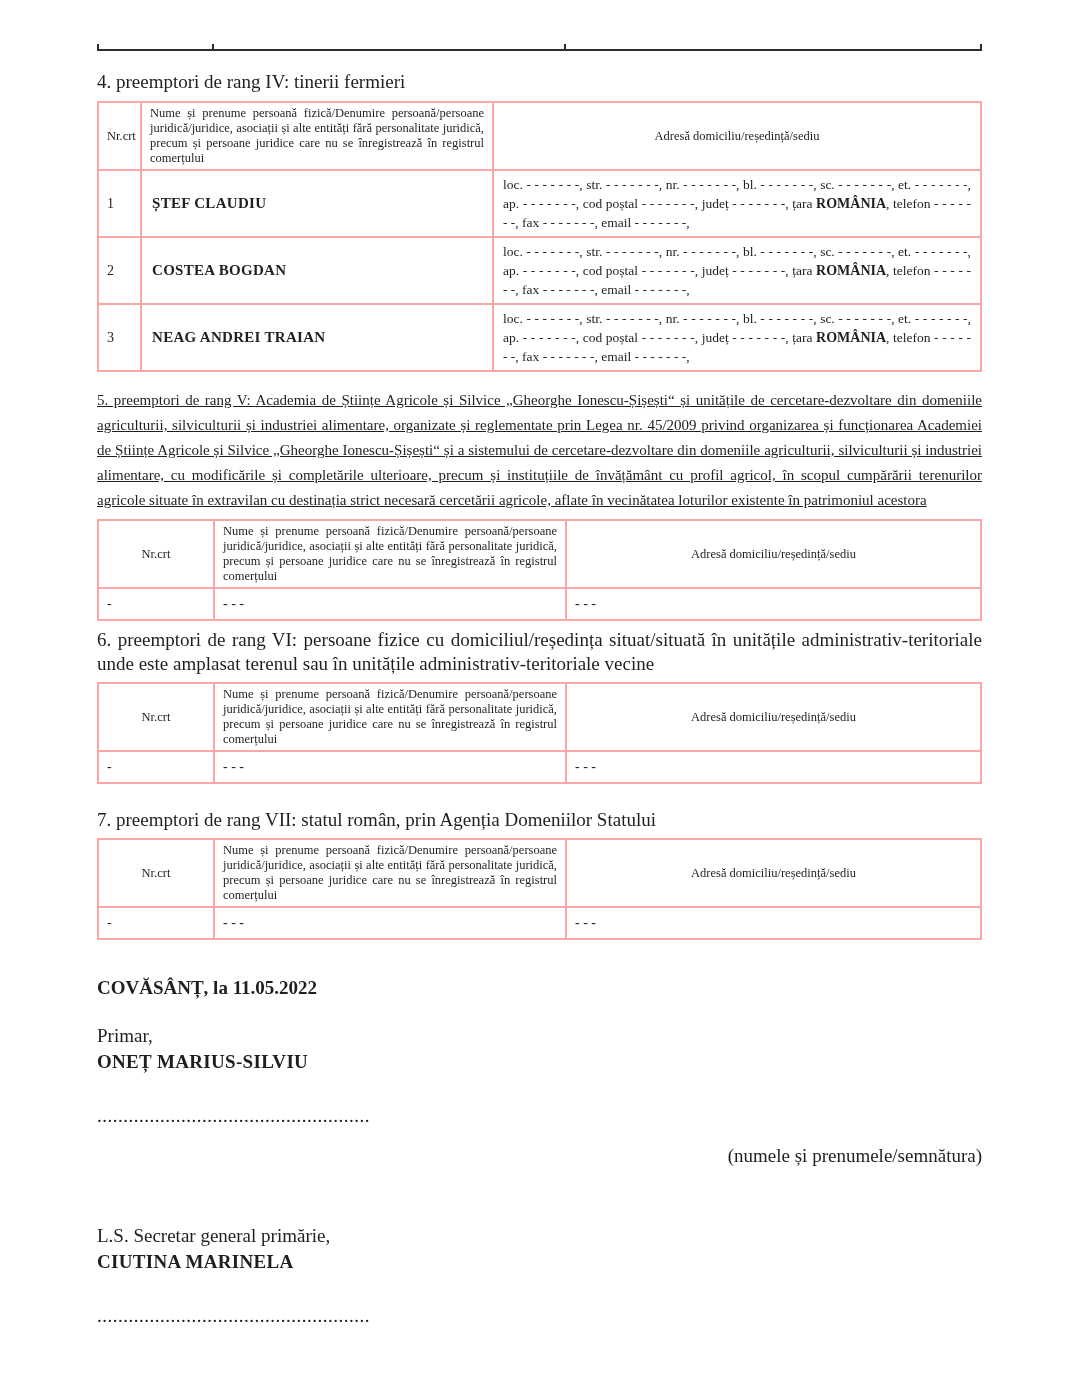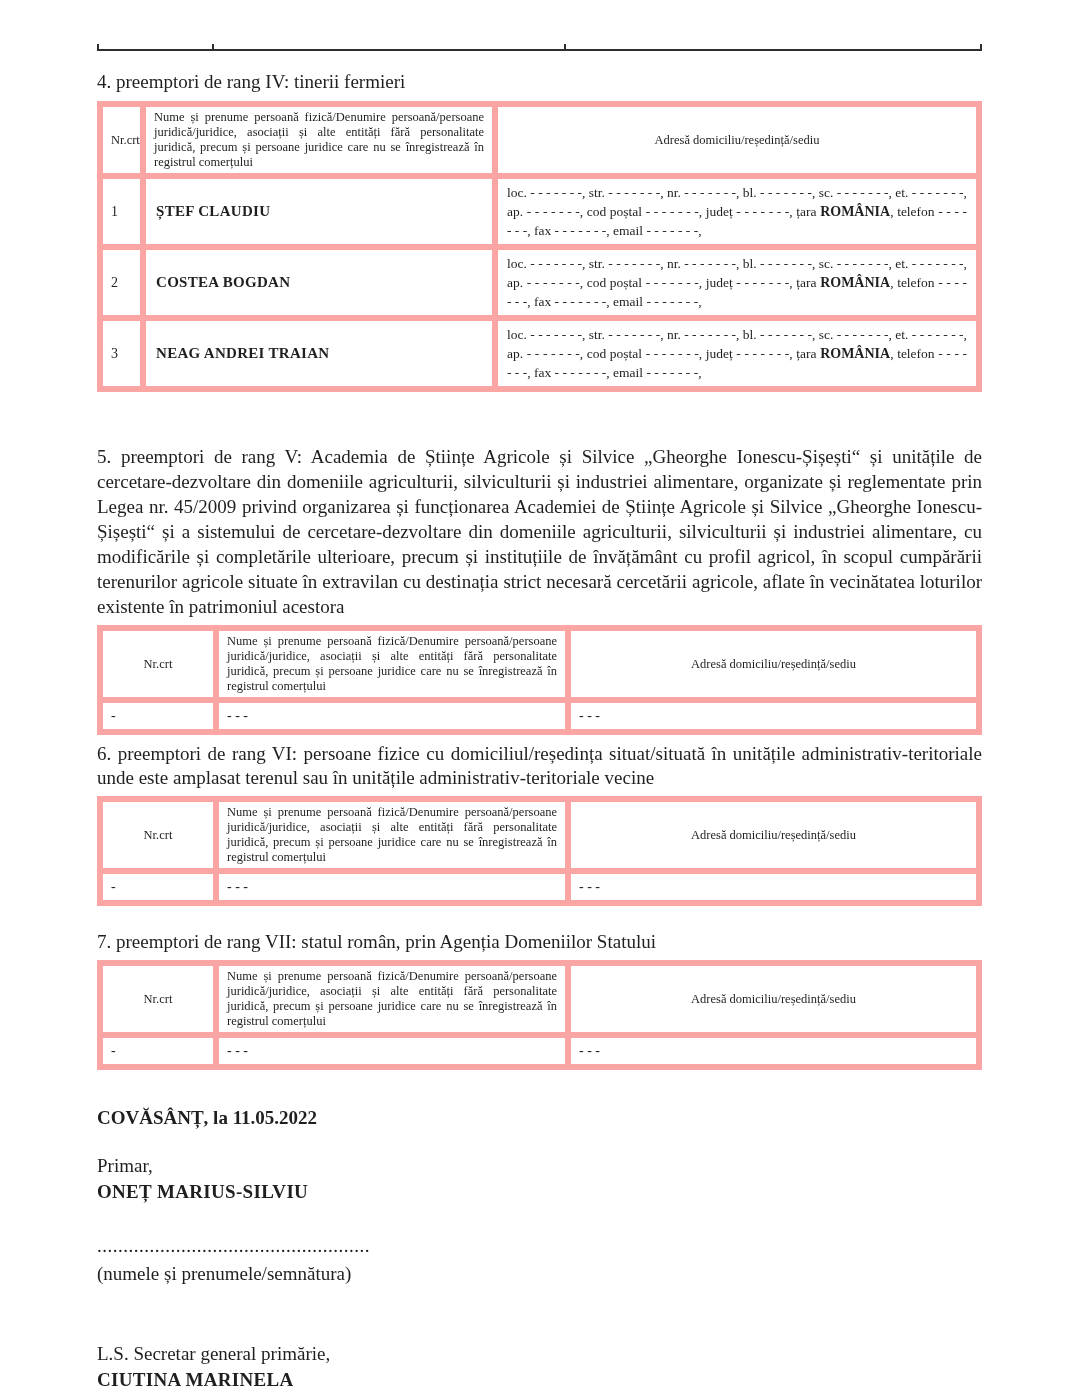--- a/index.html
+++ b/index.html
@@ -10,48 +10,48 @@
   }
   .page { position:absolute; left:97px; top:0; width:885px; }
 
   
   .top-rule { position:absolute; top:49px; left:0; width:885px; height:2px; background:#2e2e2e; }
   .top-rule .tick { position:absolute; bottom:1px; width:2px; height:6px; background:#2e2e2e; }
   .tick.t0 { left:0; } .tick.t1 { left:115px; } .tick.t2 { left:467px; } .tick.t3 { right:0; }
 
   .heading { font-size:19px; line-height:24px; text-align:justify; }
   .h4 { margin-top:70px; }
-  .para { margin-top:52px; font-size:19px; line-height:25px; text-align:justify; }
+  .para { margin-top:16px; font-size:15px; line-height:25px; text-align:justify;text-decoration:underline; }
   .h6 { margin-top:7px; }
   .h7 { margin-top:24px; }
 
   table.tbl { width:885px; border-collapse:collapse; table-layout:fixed; margin-top:7px; }
   table.t5, table.t6, table.t7 { margin-top:6px; }
-  .tbl th, .tbl td { border:6px solid #fca5a5; vertical-align:middle; }
+  .tbl th, .tbl td { border:2px solid #fca5a5; vertical-align:middle; }
 
   .tbl th {
     font-weight:normal; font-size:12.5px; line-height:15px;
     padding:3px 8px; text-align:center;
   }
   .tbl th.nm { text-align:justify; }
 
   .t4 td { height:66px;border-radius:31px; }
   .td-nr { font-size:14px; padding:4px 4px 4px 8px; }
   .td-nm { font-weight:bold; font-size:15px; letter-spacing:.3px; padding:4px 4px 4px 10px; }
   .td-ad { font-size:13.5px; line-height:19px; padding:4px 9px; text-align:justify; }
   .td-ad b { font-size:14px; }
 
   .t5 td, .t6 td, .t7 td { height:32px; font-size:14px; }
 
   .footer p { font-size:19px; line-height:24px; }
   .place { margin-top:36px; font-weight:bold; font-size:19.5px; }
   .sig-role  { margin-top:24px; }
   .sig-name  { margin-top:2px; font-weight:bold; letter-spacing:.3px; }
   .sig-dots  { margin-top:30px; font-size:18px; letter-spacing:.5px; }
-  .sig-caption { margin-top:4px; font-size:17px; }
+  .sig-caption { margin-top:16px; font-size:17px;text-align:right; }
   .sig2 .sig-role { margin-top:56px; }
 </style>
 </head>
 <body>
 
 <div class="page">
 
   <div class="top-rule">
     <i class="tick t0"></i>
     <i class="tick t1"></i>

